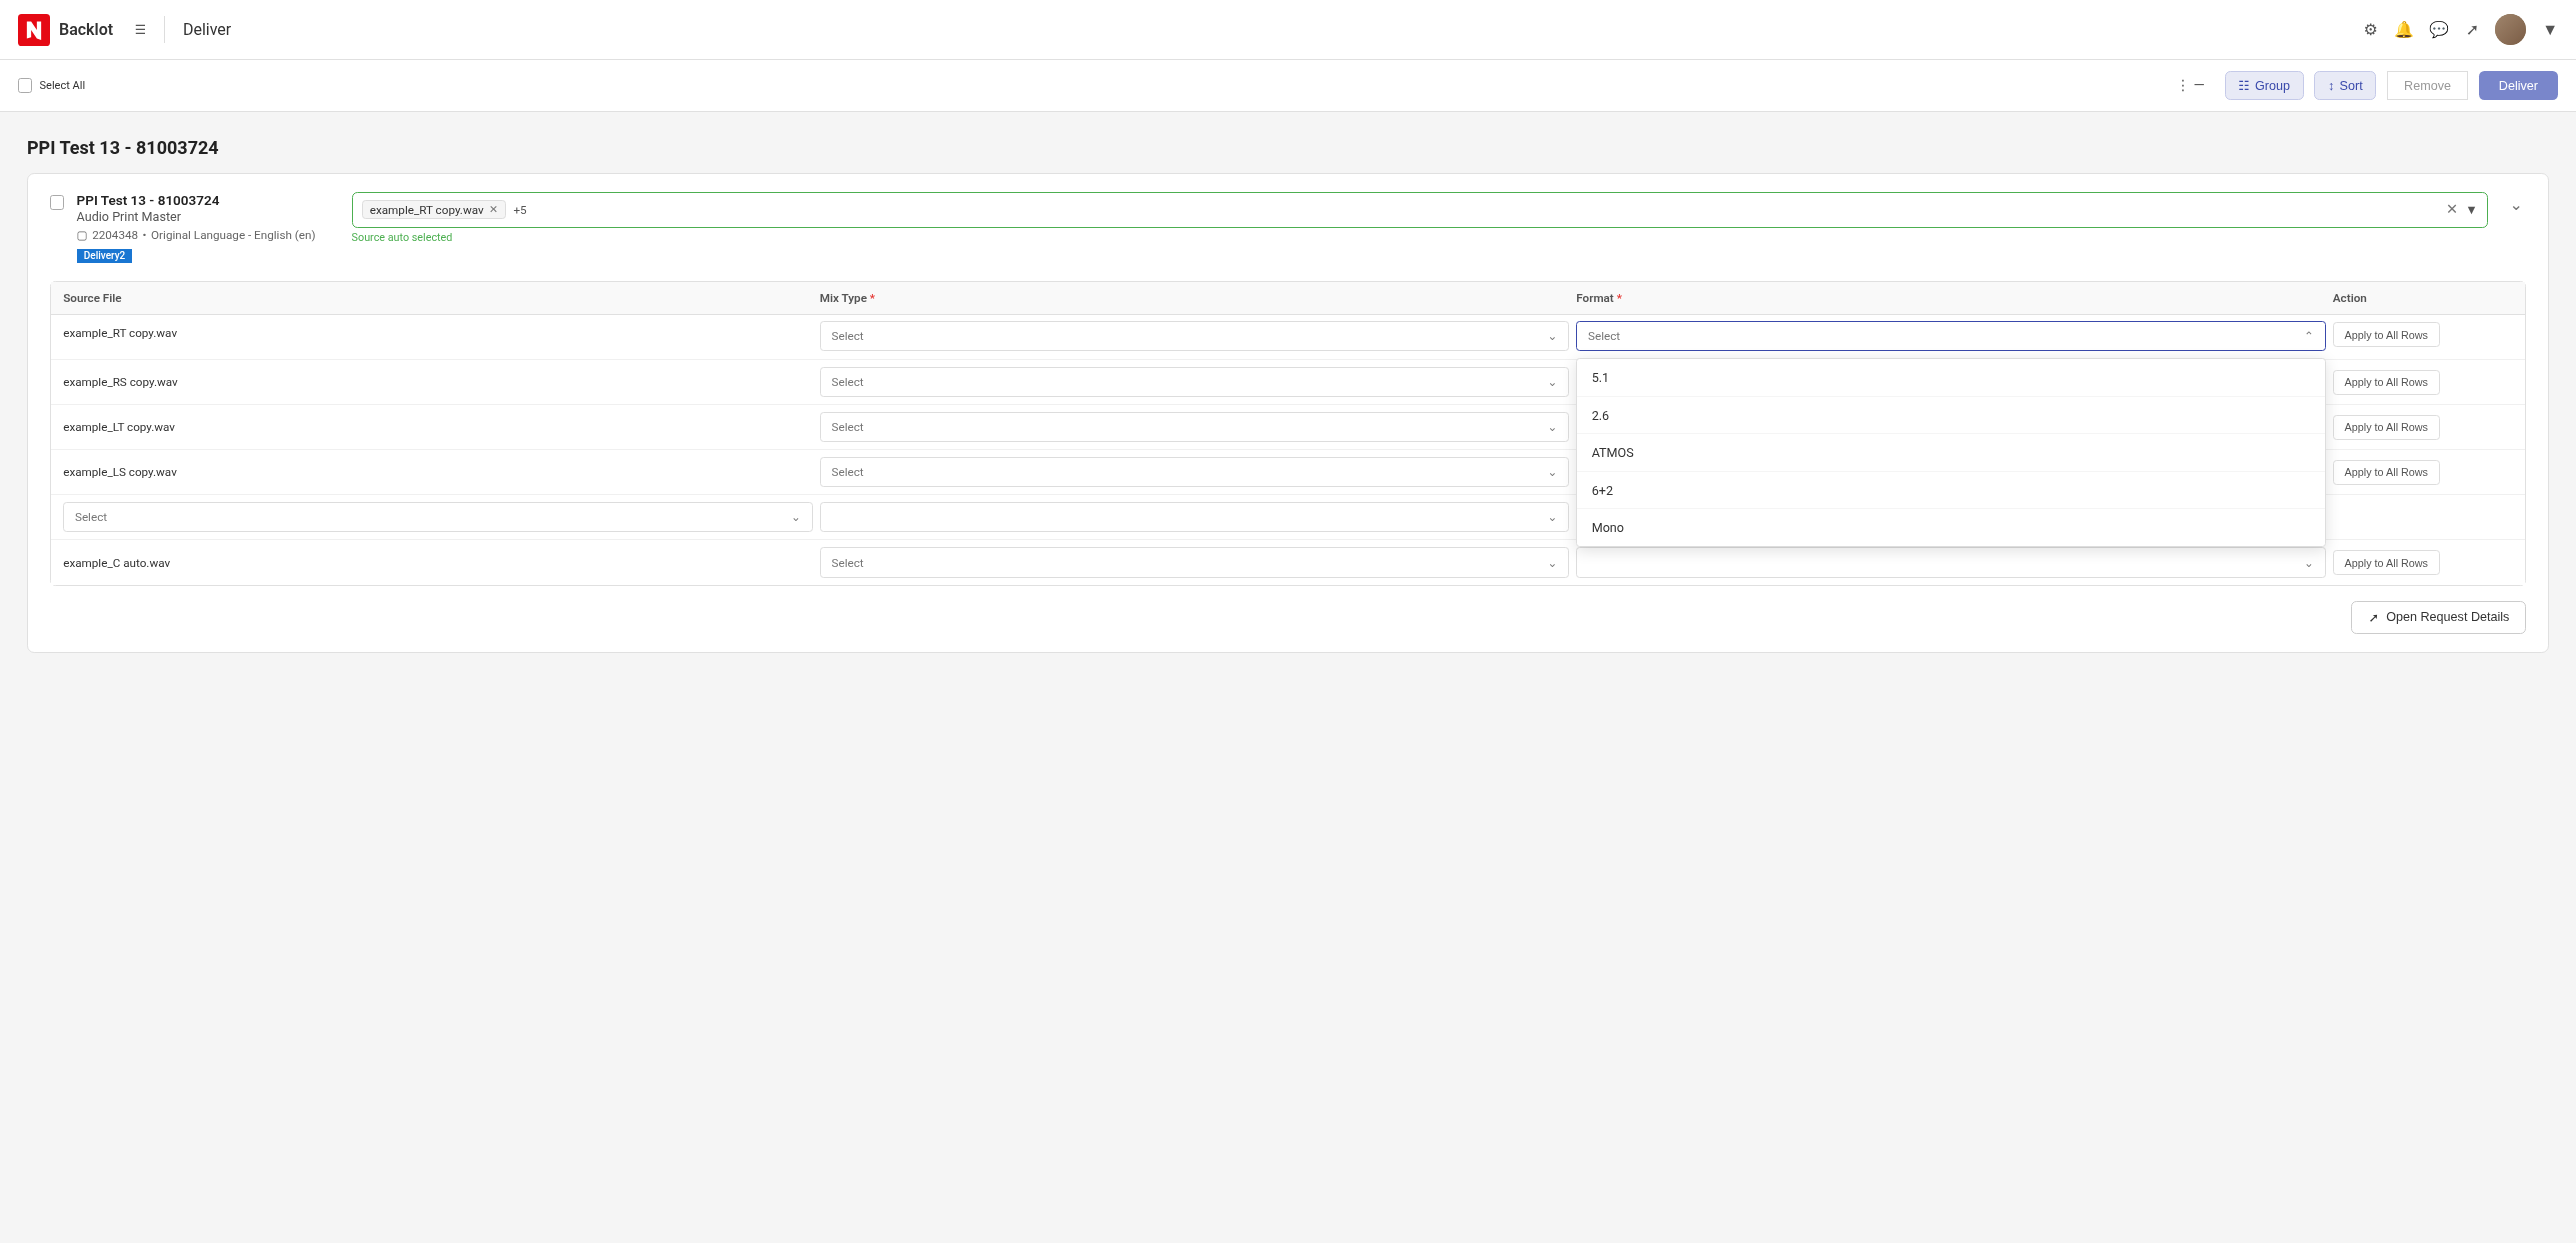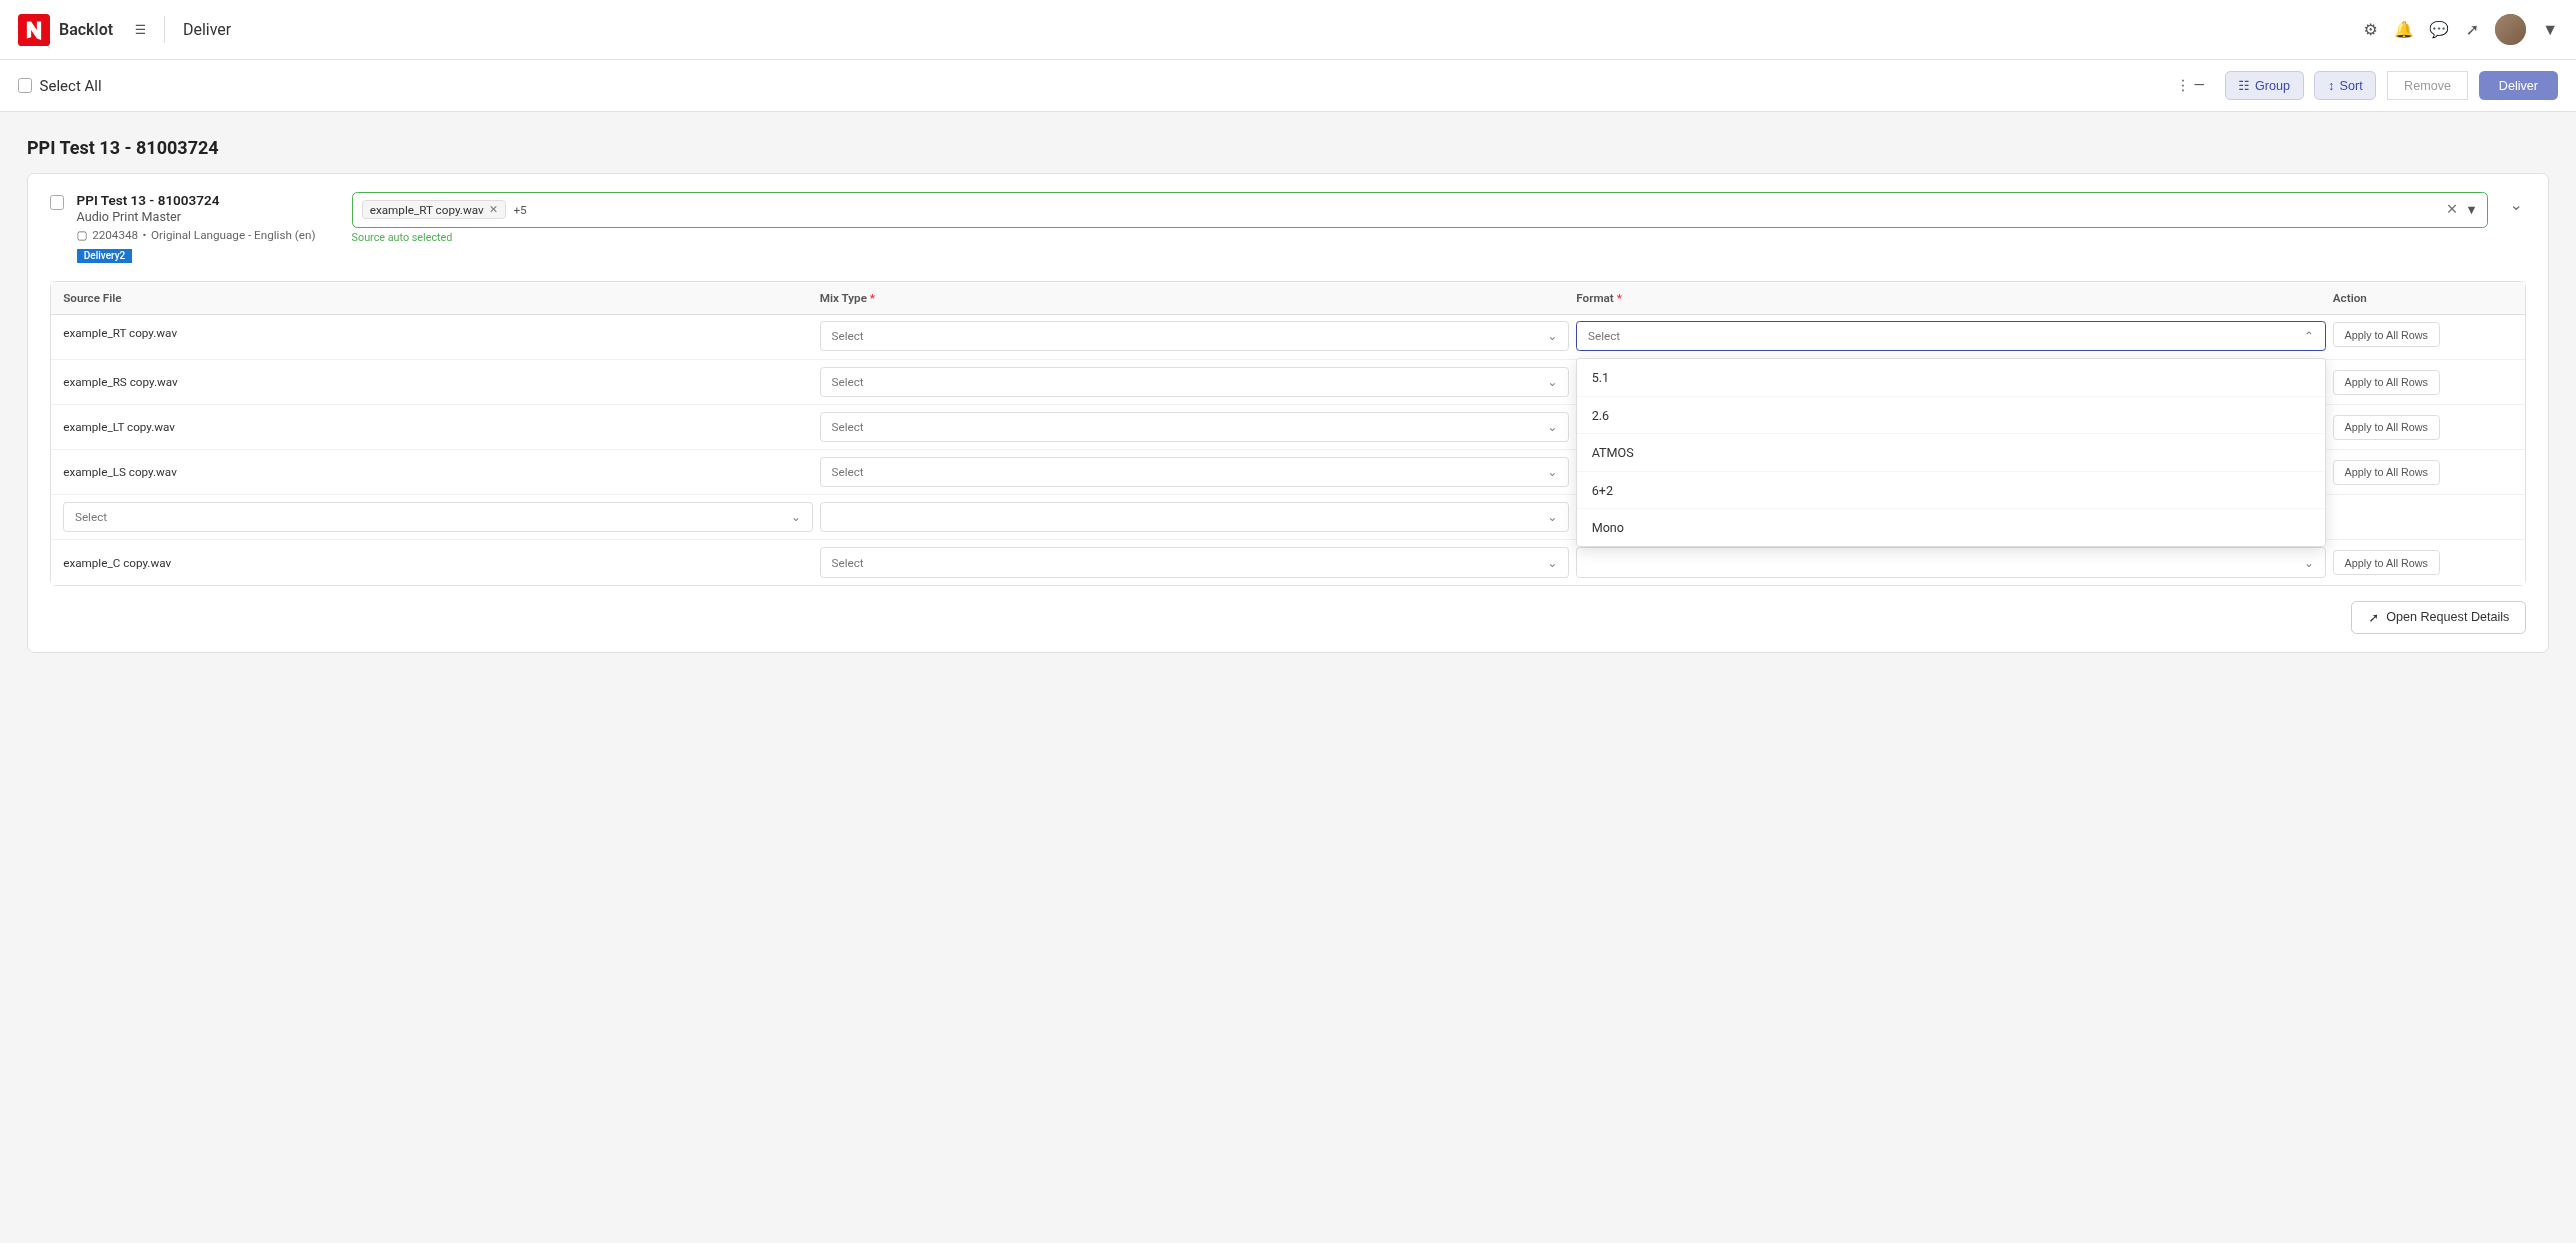--- a/index.html
+++ b/index.html
@@ -94,21 +94,21 @@
       gap: 7.2px;
     }
     .checkbox {
       width: 14.4px; height: 14.4px;
       border: 1.4px solid #aaa;
       border-radius: 2.7px;
       cursor: pointer;
       background: #fff;
     }
     .select-all-label {
-      font-size: 15px;
+      font-size: 11px;
       color: #333;
     }
     .toolbar-spacer { flex: 1; }
     .toolbar-filter-icon {
       color: #555;
       cursor: pointer;
       font-size: 14.4px;
       padding: 5.4px 9px;
     }
     .btn-group {
@@ -605,21 +605,21 @@
             <span></span>
             <span>⌄</span>
           </div>
         </div>
         <div class="cell-action">
           <button class="btn-apply">Apply to All Rows</button>
         </div>
       </div>
 
       <div class="table-row">
-        <div class="cell-source">example_C copy.wav</div>
+        <div class="cell-source">example_C auto.wav</div>
         <div>
           <div class="cell-select">
             <span>Select</span>
             <span>⌄</span>
           </div>
         </div>
         <div>
           <div class="cell-format-normal">
             <span></span>
             <span>⌄</span>

